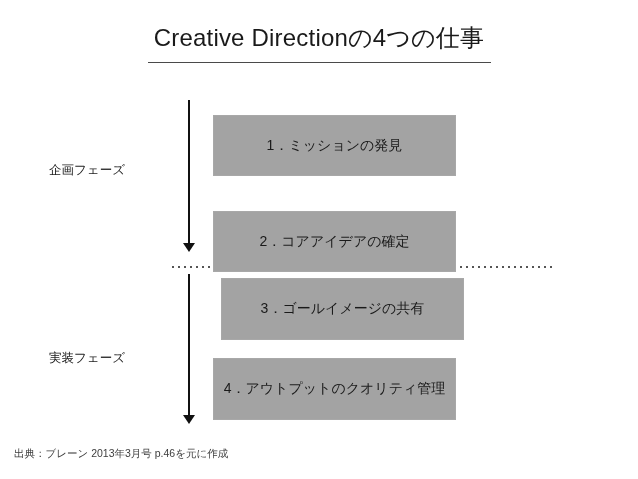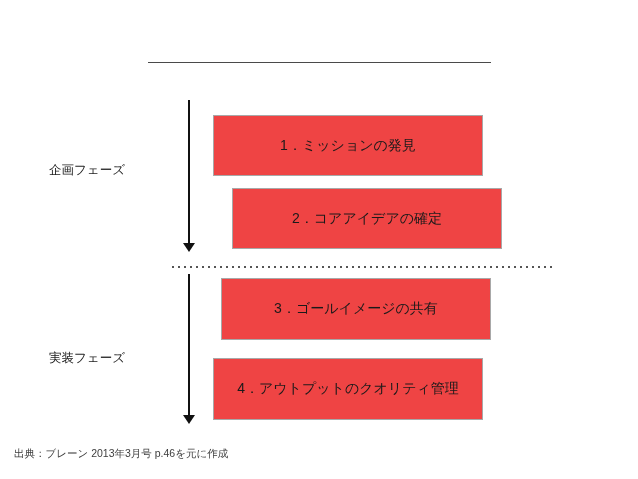--- a/index.html
+++ b/index.html
@@ -93,52 +93,53 @@
     background-image: radial-gradient(circle, #555555 0.9px, rgba(255,255,255,0) 1.1px);
     background-size: 6px 2px;
     background-repeat: repeat-x;
     background-position: 0 center;
   }
 
   
   .task-box {
     position: absolute;
     left: 213px;
-    width: 270px;
+    width: 243px;
     box-sizing: border-box;
     border: 1.3px solid #a8a8a8;
-    background: #ef4444;
+    background: #a3a3a3;
     display: flex;
     align-items: center;
     justify-content: center;
     font-size: 14px;
     color: #1a1a1a;
     white-space: nowrap;
   }
   .task-box.b1 { top: 115px; height: 61px; }
-  .task-box.b2 { top: 188px; height: 61px; margin-left: 19px; }
+  .task-box.b2 { top: 211px; height: 61px; }
   .task-box.b3 { top: 278px; height: 62px; margin-left: 8px; }
   .task-box.b4 { top: 358px; height: 62px; }
 
   
   .source-note {
     position: absolute;
     left: 14px;
     top: 447px;
     font-size: 10.5px;
     color: #3d3d3d;
     white-space: nowrap;
     text-align: right;
   }
 </style>
 </head>
 <body>
 
 <div class="slide">
 
+  <div class="title">Creative Directionの4つの仕事</div>
 
   <div class="title-rule"></div>
 
   <div class="phase-label implementation">実装フェーズ</div>
 
   <div class="phase-label planning">企画フェーズ</div>
 
   <div class="arrow top">
     <div class="shaft"></div>
     <div class="head"></div>

